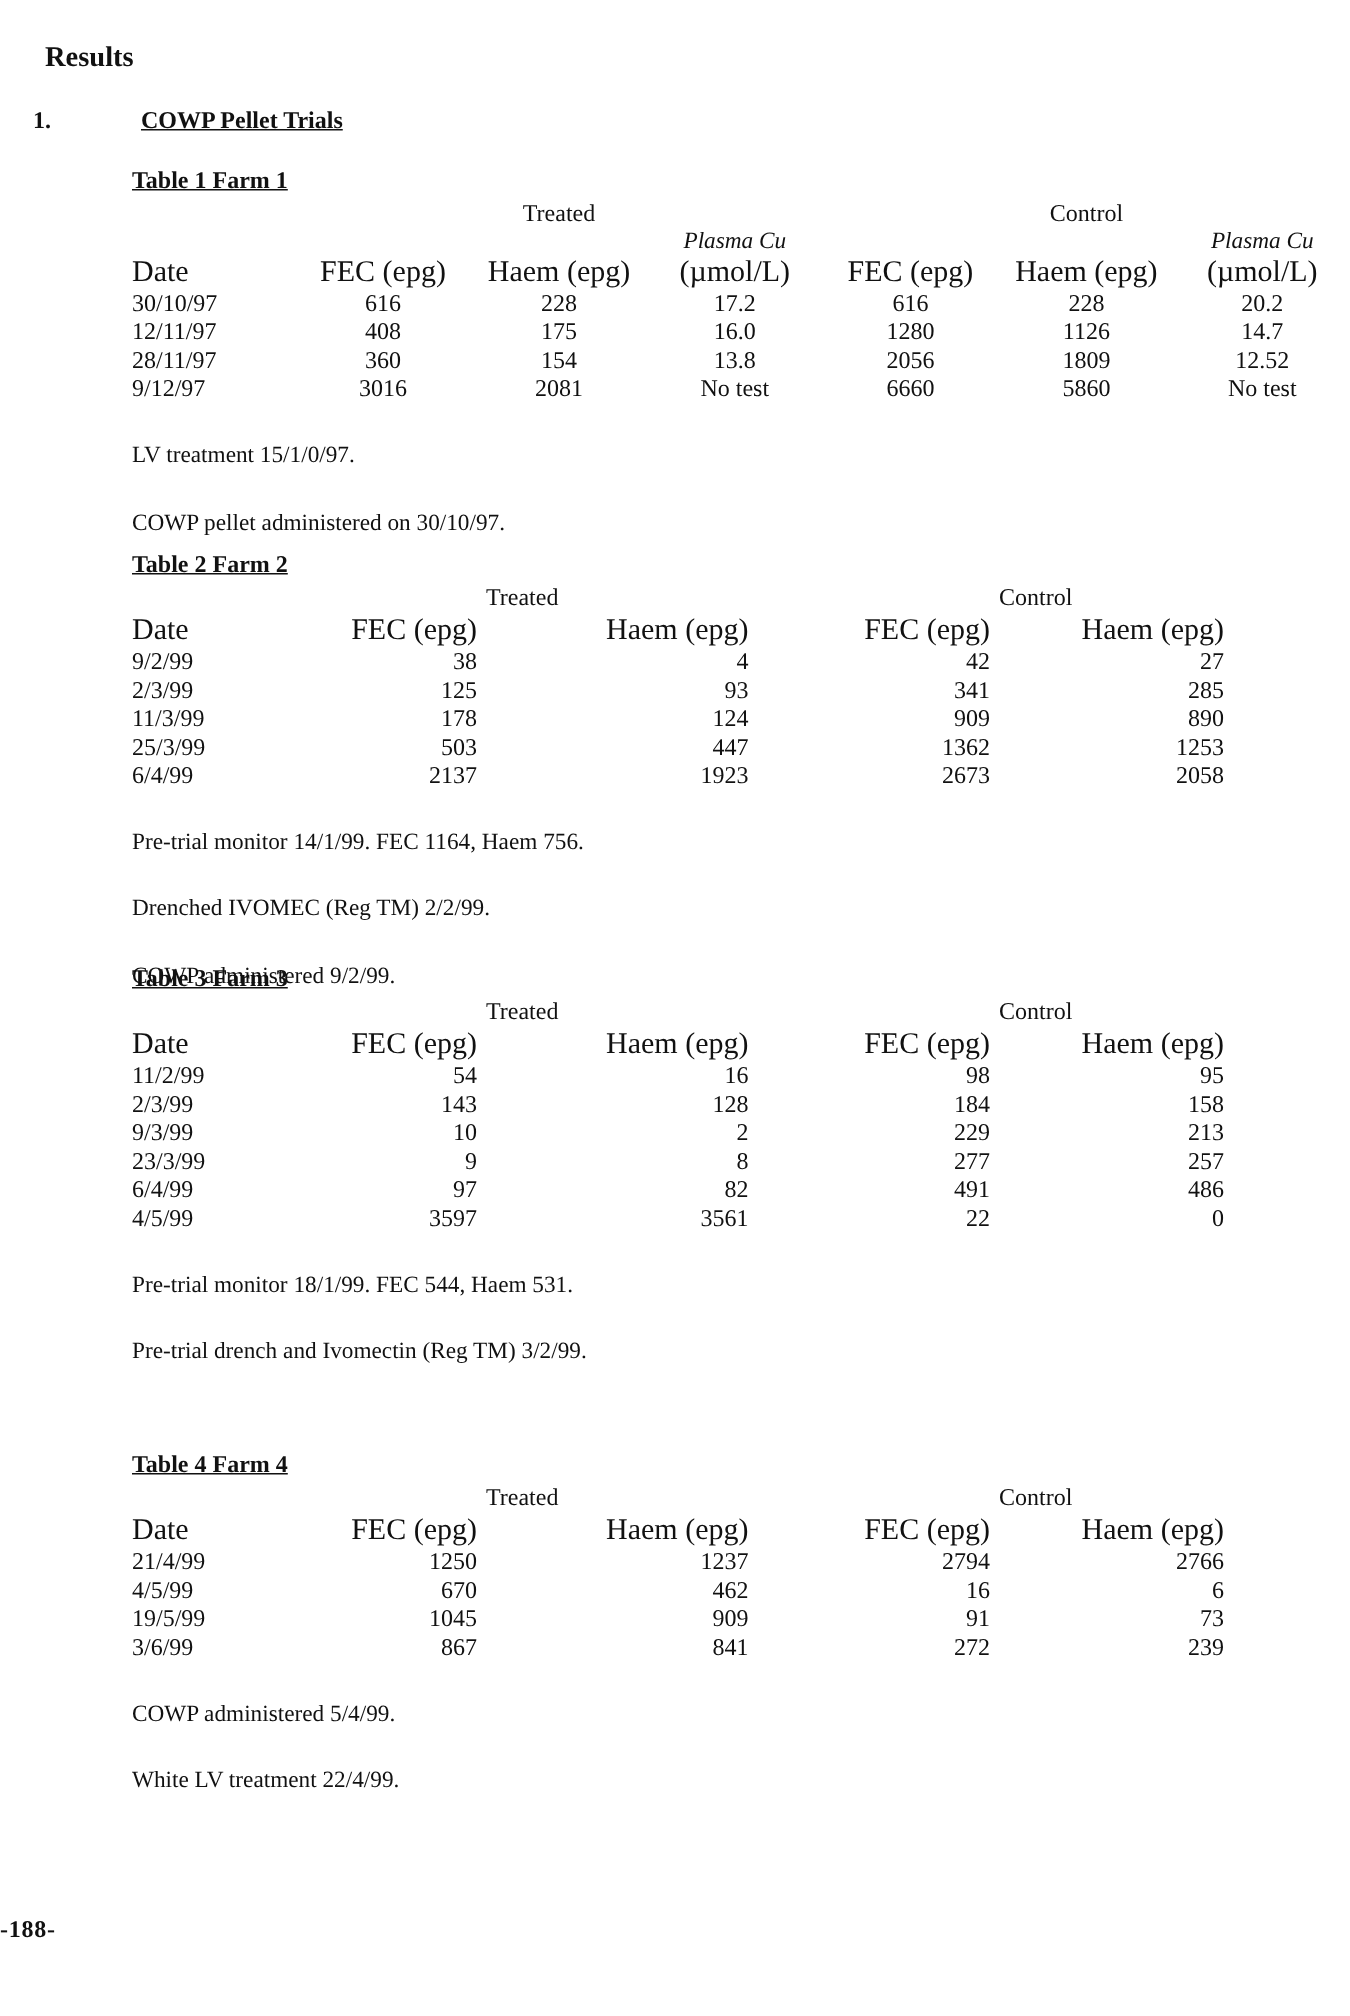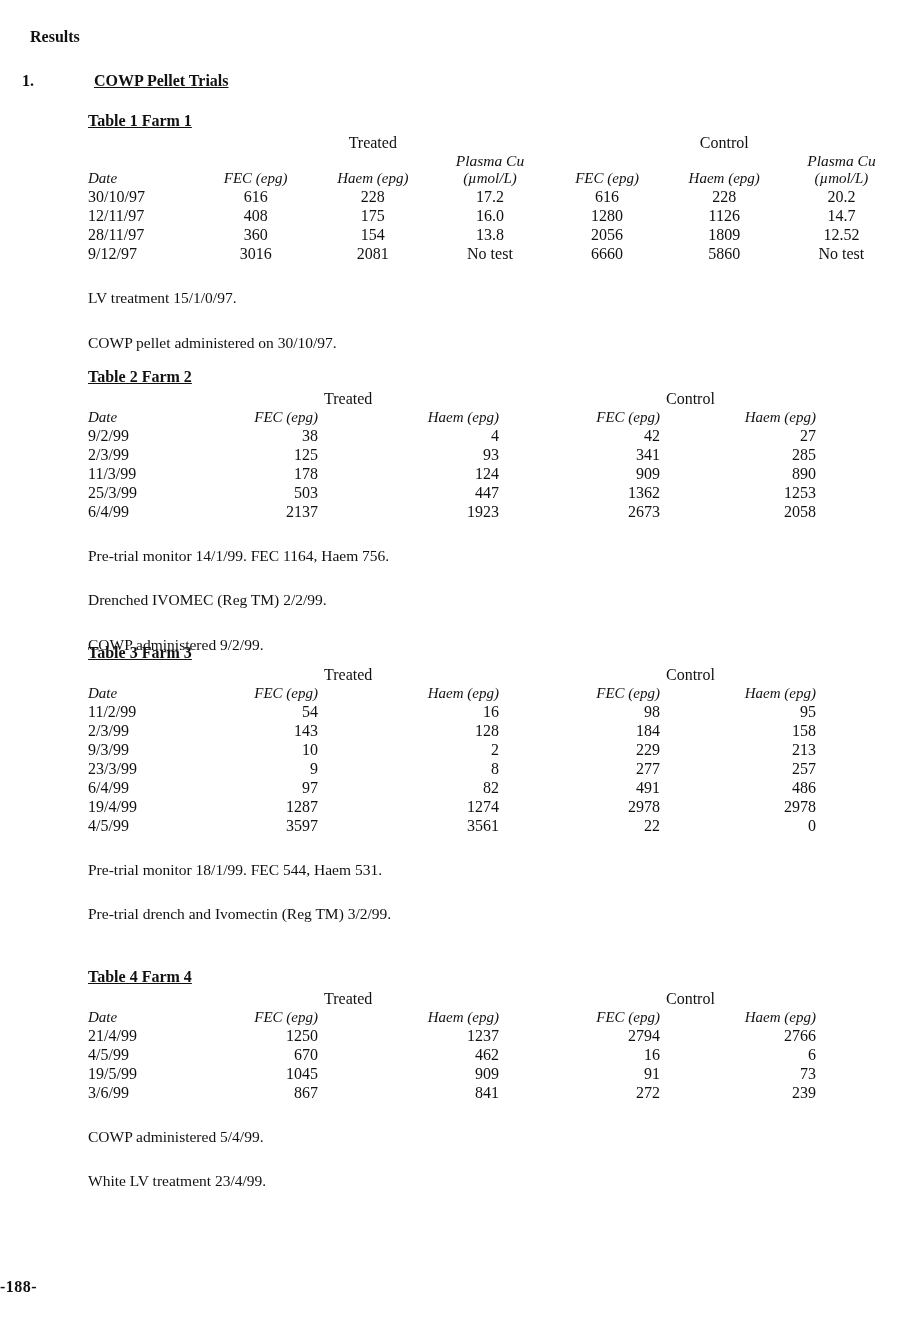--- a/index.html
+++ b/index.html
@@ -20,21 +20,21 @@
     width: 900px;
     height: 1344px;
     padding: 0;
     box-sizing: border-box;
   }
   .section-heading {
     position: absolute;
     left: 30px;
     top: 28px;
     font-weight: bold;
-    font-size: 16px;
+    font-size: 19px;
   }
   .numbered-row {
     position: absolute;
     left: 22px;
     top: 72px;
     font-size: 16px;
   }
   .numbered-row .num {
     font-weight: bold;
     display: inline-block;
@@ -65,23 +65,22 @@
     vertical-align: bottom;
     white-space: nowrap;
   }
   .grp-head {
     font-weight: bold;
     text-align: center;
     font-size: 16px;
     padding-bottom: 2px;
   }
   .col-head {
-    font-style: italic;
-    font-weight: bold;
-    font-size: 15px;
+    font-weight: bold;
+    font-size: 20px;
     padding-bottom: 2px;
   }
   .sub-head {
     font-style: italic;
     font-weight: bold;
     font-size: 15.5px;
     text-align: center;
     line-height: 1.05;
   }
   .notes {
@@ -313,27 +312,20 @@
         <td class="haem2 num">257</td>
       </tr>
       <tr>
         <td class="date">6/4/99</td>
         <td class="fec num">97</td>
         <td class="haem num">82</td>
         <td class="fec2 num">491</td>
         <td class="haem2 num">486</td>
       </tr>
       <tr>
-        <td class="date">19/4/99</td>
-        <td class="fec num">1287</td>
-        <td class="haem num">1274</td>
-        <td class="fec2 num">2978</td>
-        <td class="haem2 num">2978</td>
-      </tr>
-      <tr>
         <td class="date">4/5/99</td>
         <td class="fec num">3597</td>
         <td class="haem num">3561</td>
         <td class="fec2 num">22</td>
         <td class="haem2 num">0</td>
       </tr>
     </tbody>
       </table>
     <div class="notes">
       <div>Pre-trial monitor 18/1/99.  FEC 544, Haem 531.</div>
@@ -384,18 +376,18 @@
         <td class="date">3/6/99</td>
         <td class="fec num">867</td>
         <td class="haem num">841</td>
         <td class="fec2 num">272</td>
         <td class="haem2 num">239</td>
       </tr>
     </tbody>
       </table>
     <div class="notes">
       <div>COWP administered 5/4/99.</div>
-      <div>White LV treatment 23/4/99.</div>
+      <div>White LV treatment 22/4/99.</div>
     </div>
   </div>
 
   <div class="pageno">-188-</div>
 </div>
 
 </body></html>

